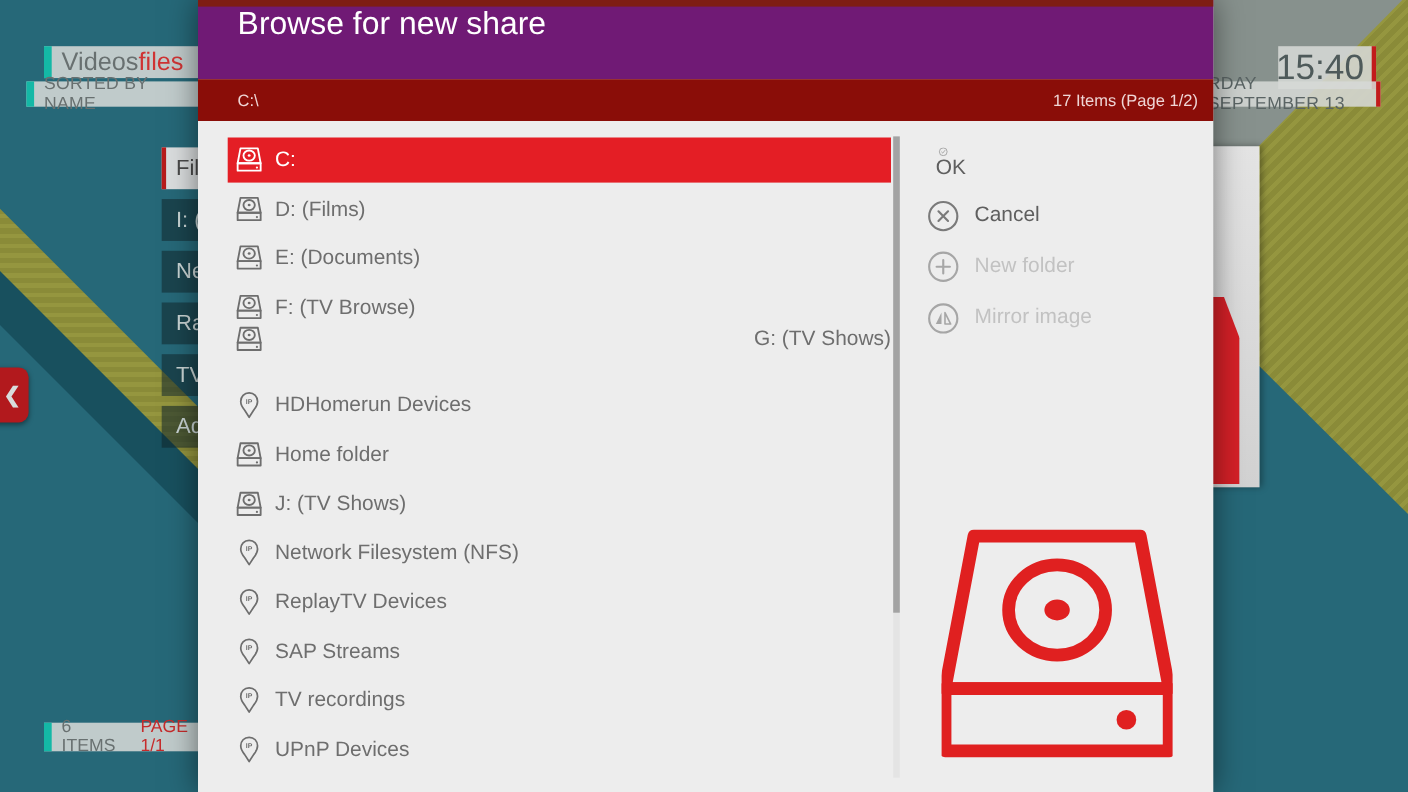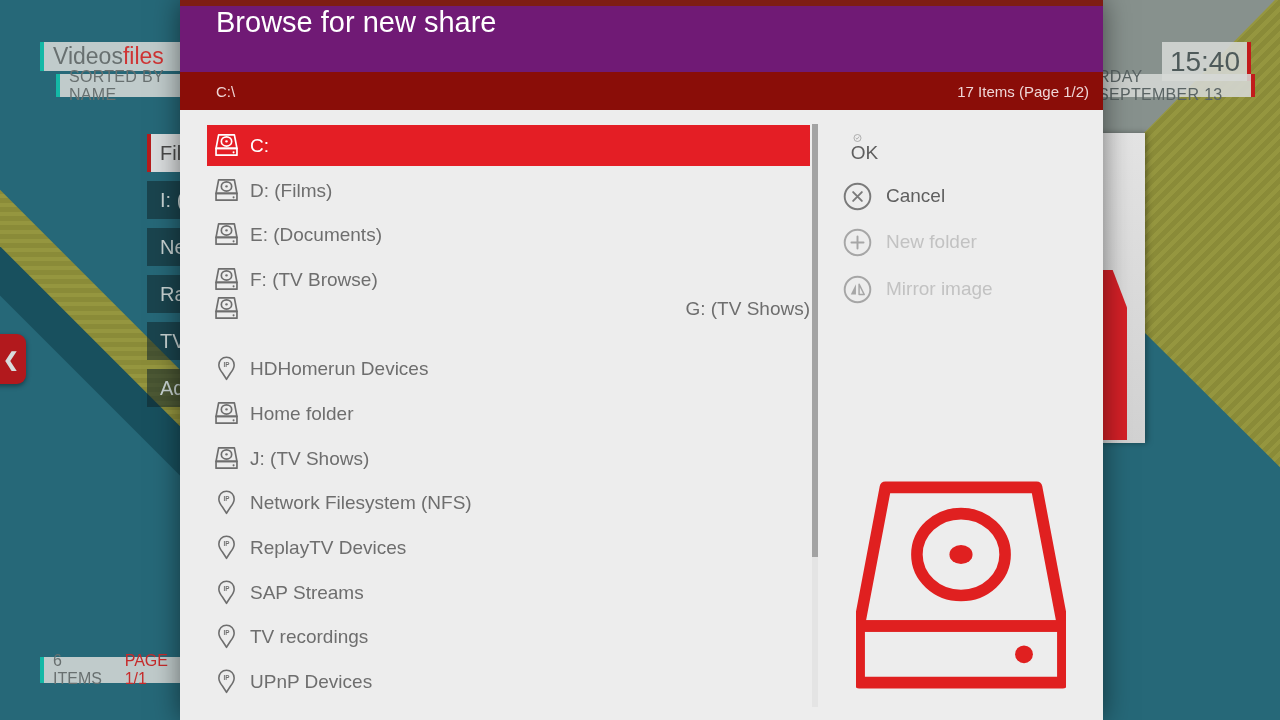--- a/index.html
+++ b/index.html
@@ -29,26 +29,26 @@
     position:absolute;left:1096px;top:133px;width:49px;height:310px;z-index:3;
     background:linear-gradient(#e4e4e4,#d2d2d2);
     box-shadow:2px 0 6px rgba(0,0,0,.35);
   }
   .bg-card-art{
     position:absolute;left:5px;top:137px;width:26px;height:170px;background:#d42027;
     clip-path:polygon(0 0,45% 0,100% 22%,100% 100%,0 100%);
   }
   
   .bar{position:absolute;background:rgba(214,216,214,.88);color:#687070;z-index:3;display:flex;align-items:center;}
-  .bar.left-accent{border-left:4px solid #14b8a6;}
+  .bar.left-accent{border-left:7px solid #14b8a6;}
   .bar.right-accent{border-right:4px solid #c21b1b;justify-content:flex-end;}
   .bar-videos{left:40px;top:42px;width:142px;height:29px;font-size:23px;padding-left:9px;}
   .bar-videos .red{color:#cf3434;}
-  .bar-sorted{left:56px;top:74px;width:142px;height:23px;font-size:16px;padding-left:9px;letter-spacing:.3px;}
-  .bar-clock{left:1162px;top:42px;width:78px;height:39px;font-size:28px;color:#4e5a5a;padding-right:7px;}
+  .bar-sorted{left:24px;top:74px;width:142px;height:23px;font-size:16px;padding-left:9px;letter-spacing:.3px;}
+  .bar-clock{left:1162px;top:42px;width:78px;height:39px;font-size:32px;color:#4e5a5a;padding-right:7px;}
   .bar-date{left:1098px;top:74px;width:146px;height:23px;font-size:16px;color:#5a6464;padding-right:7px;letter-spacing:.3px;}
   .bar-footer{left:40px;top:657px;width:141px;height:26px;font-size:16px;padding-left:9px;}
   .bar-footer .red{color:#c62b2b;margin-left:10px;}
   
   .bg-menu{position:absolute;left:147px;top:0;width:60px;z-index:3;}
   .bg-menu-item{
     position:absolute;left:0;width:60px;height:38px;line-height:38px;
     background:rgba(16,38,44,.55);color:#c9d4d4;font-size:20px;
     padding-left:13px;overflow:hidden;box-sizing:border-box;
   }

